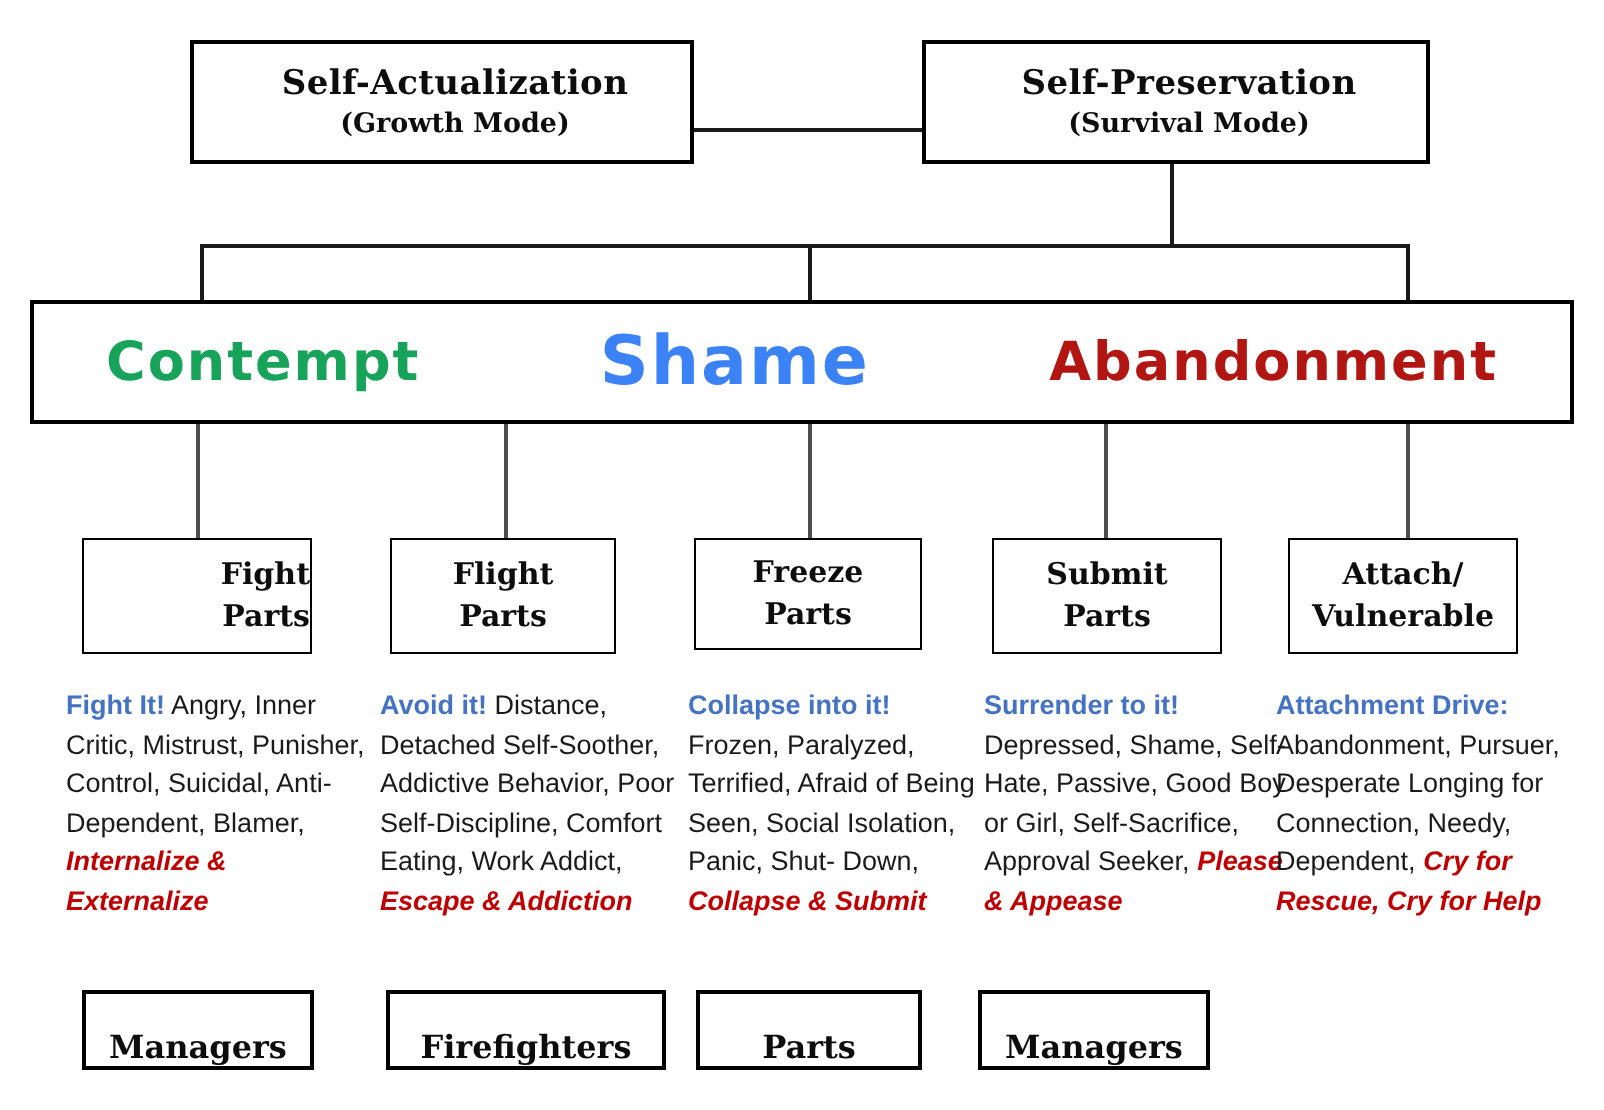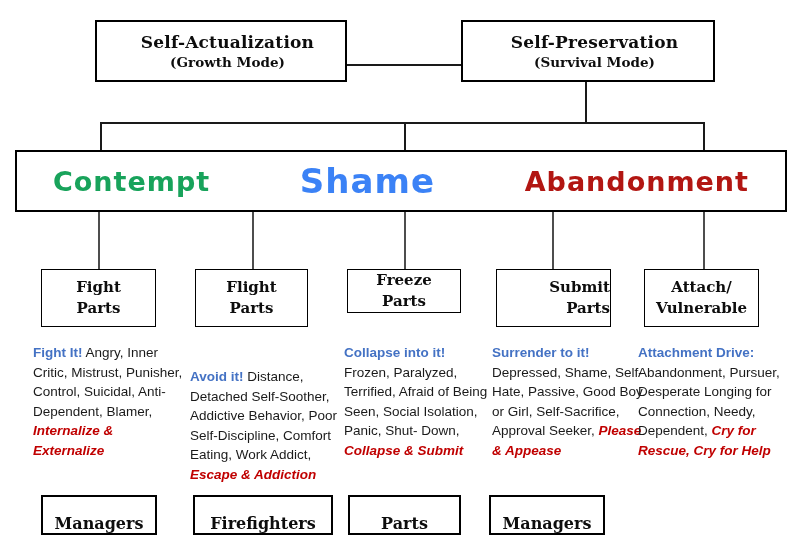--- a/index.html
+++ b/index.html
@@ -77,47 +77,47 @@
     <span class="wound big" style="color: #3b82f6;">Shame</span>
     <span class="wound" style="color: rgb(178, 22, 18);">Abandonment</span>
   </div>
 
   <div class="line-gray" style="left:98px;top:212px;width:2px;height:57px;"></div>
   <div class="line-gray" style="left:252px;top:212px;width:2px;height:57px;"></div>
   <div class="line-gray" style="left:404px;top:212px;width:2px;height:57px;"></div>
   <div class="line-gray" style="left:552px;top:212px;width:2px;height:57px;"></div>
   <div class="line-gray" style="left:703px;top:212px;width:2px;height:57px;"></div>
 
-  <div class="abs pbox" style="left:41px;top:269px;width:115px;height:58px;">
+  <div class="abs pbox" style="left:41px;top:269px;width:115px;height:58px;align-items:flex-end;">
     <div>Fight</div>
     <div>Parts</div>
   </div>
   <div class="abs pbox" style="left:195px;top:269px;width:113px;height:58px;">
     <div>Flight</div>
     <div>Parts</div>
   </div>
-  <div class="abs pbox" style="left:347px;top:269px;width:114px;height:44px;">
+  <div class="abs pbox" style="left:347px;top:269px;width:114px;height:56px;">
     <div>Freeze</div>
     <div>Parts</div>
   </div>
-  <div class="abs pbox" style="left:496px;top:269px;width:115px;height:58px;text-align:right;">
+  <div class="abs pbox" style="left:496px;top:269px;width:115px;height:58px;">
     <div>Submit</div>
     <div>Parts</div>
   </div>
   <div class="abs pbox" style="left:644px;top:269px;width:115px;height:58px;">
     <div>Attach/</div>
     <div>Vulnerable</div>
   </div>
 
   <div class="abs col" style="left:33px;top:343px;width:152px;">
     <span class="intro" style="color: rgb(68, 114, 196);">Fight It!</span>
     <span class="body">Angry, Inner Critic, Mistrust, Punisher, Control, Suicidal, Anti-Dependent, Blamer,</span>
     <span class="tail" style="color: rgb(192, 0, 0);">Internalize &amp; Externalize</span>
   </div>
-  <div class="abs col" style="left:190px;top:343px;width:152px;margin-top:24px;">
+  <div class="abs col" style="left:190px;top:343px;width:152px;">
     <span class="intro" style="color: rgb(68, 114, 196);">Avoid it!</span>
     <span class="body">Distance, Detached Self-Soother, Addictive Behavior, Poor Self-Discipline, Comfort Eating, Work Addict,</span>
     <span class="tail" style="color: rgb(192, 0, 0);">Escape &amp; Addiction</span>
   </div>
   <div class="abs col" style="left:344px;top:343px;width:150px;">
     <span class="intro" style="color: rgb(68, 114, 196);">Collapse into it!</span>
     <span class="body">Frozen, Paralyzed, Terrified, Afraid of Being Seen, Social Isolation, Panic, Shut- Down,</span>
     <span class="tail" style="color: rgb(192, 0, 0);">Collapse &amp; Submit</span>
   </div>
   <div class="abs col" style="left:492px;top:343px;width:152px;">

